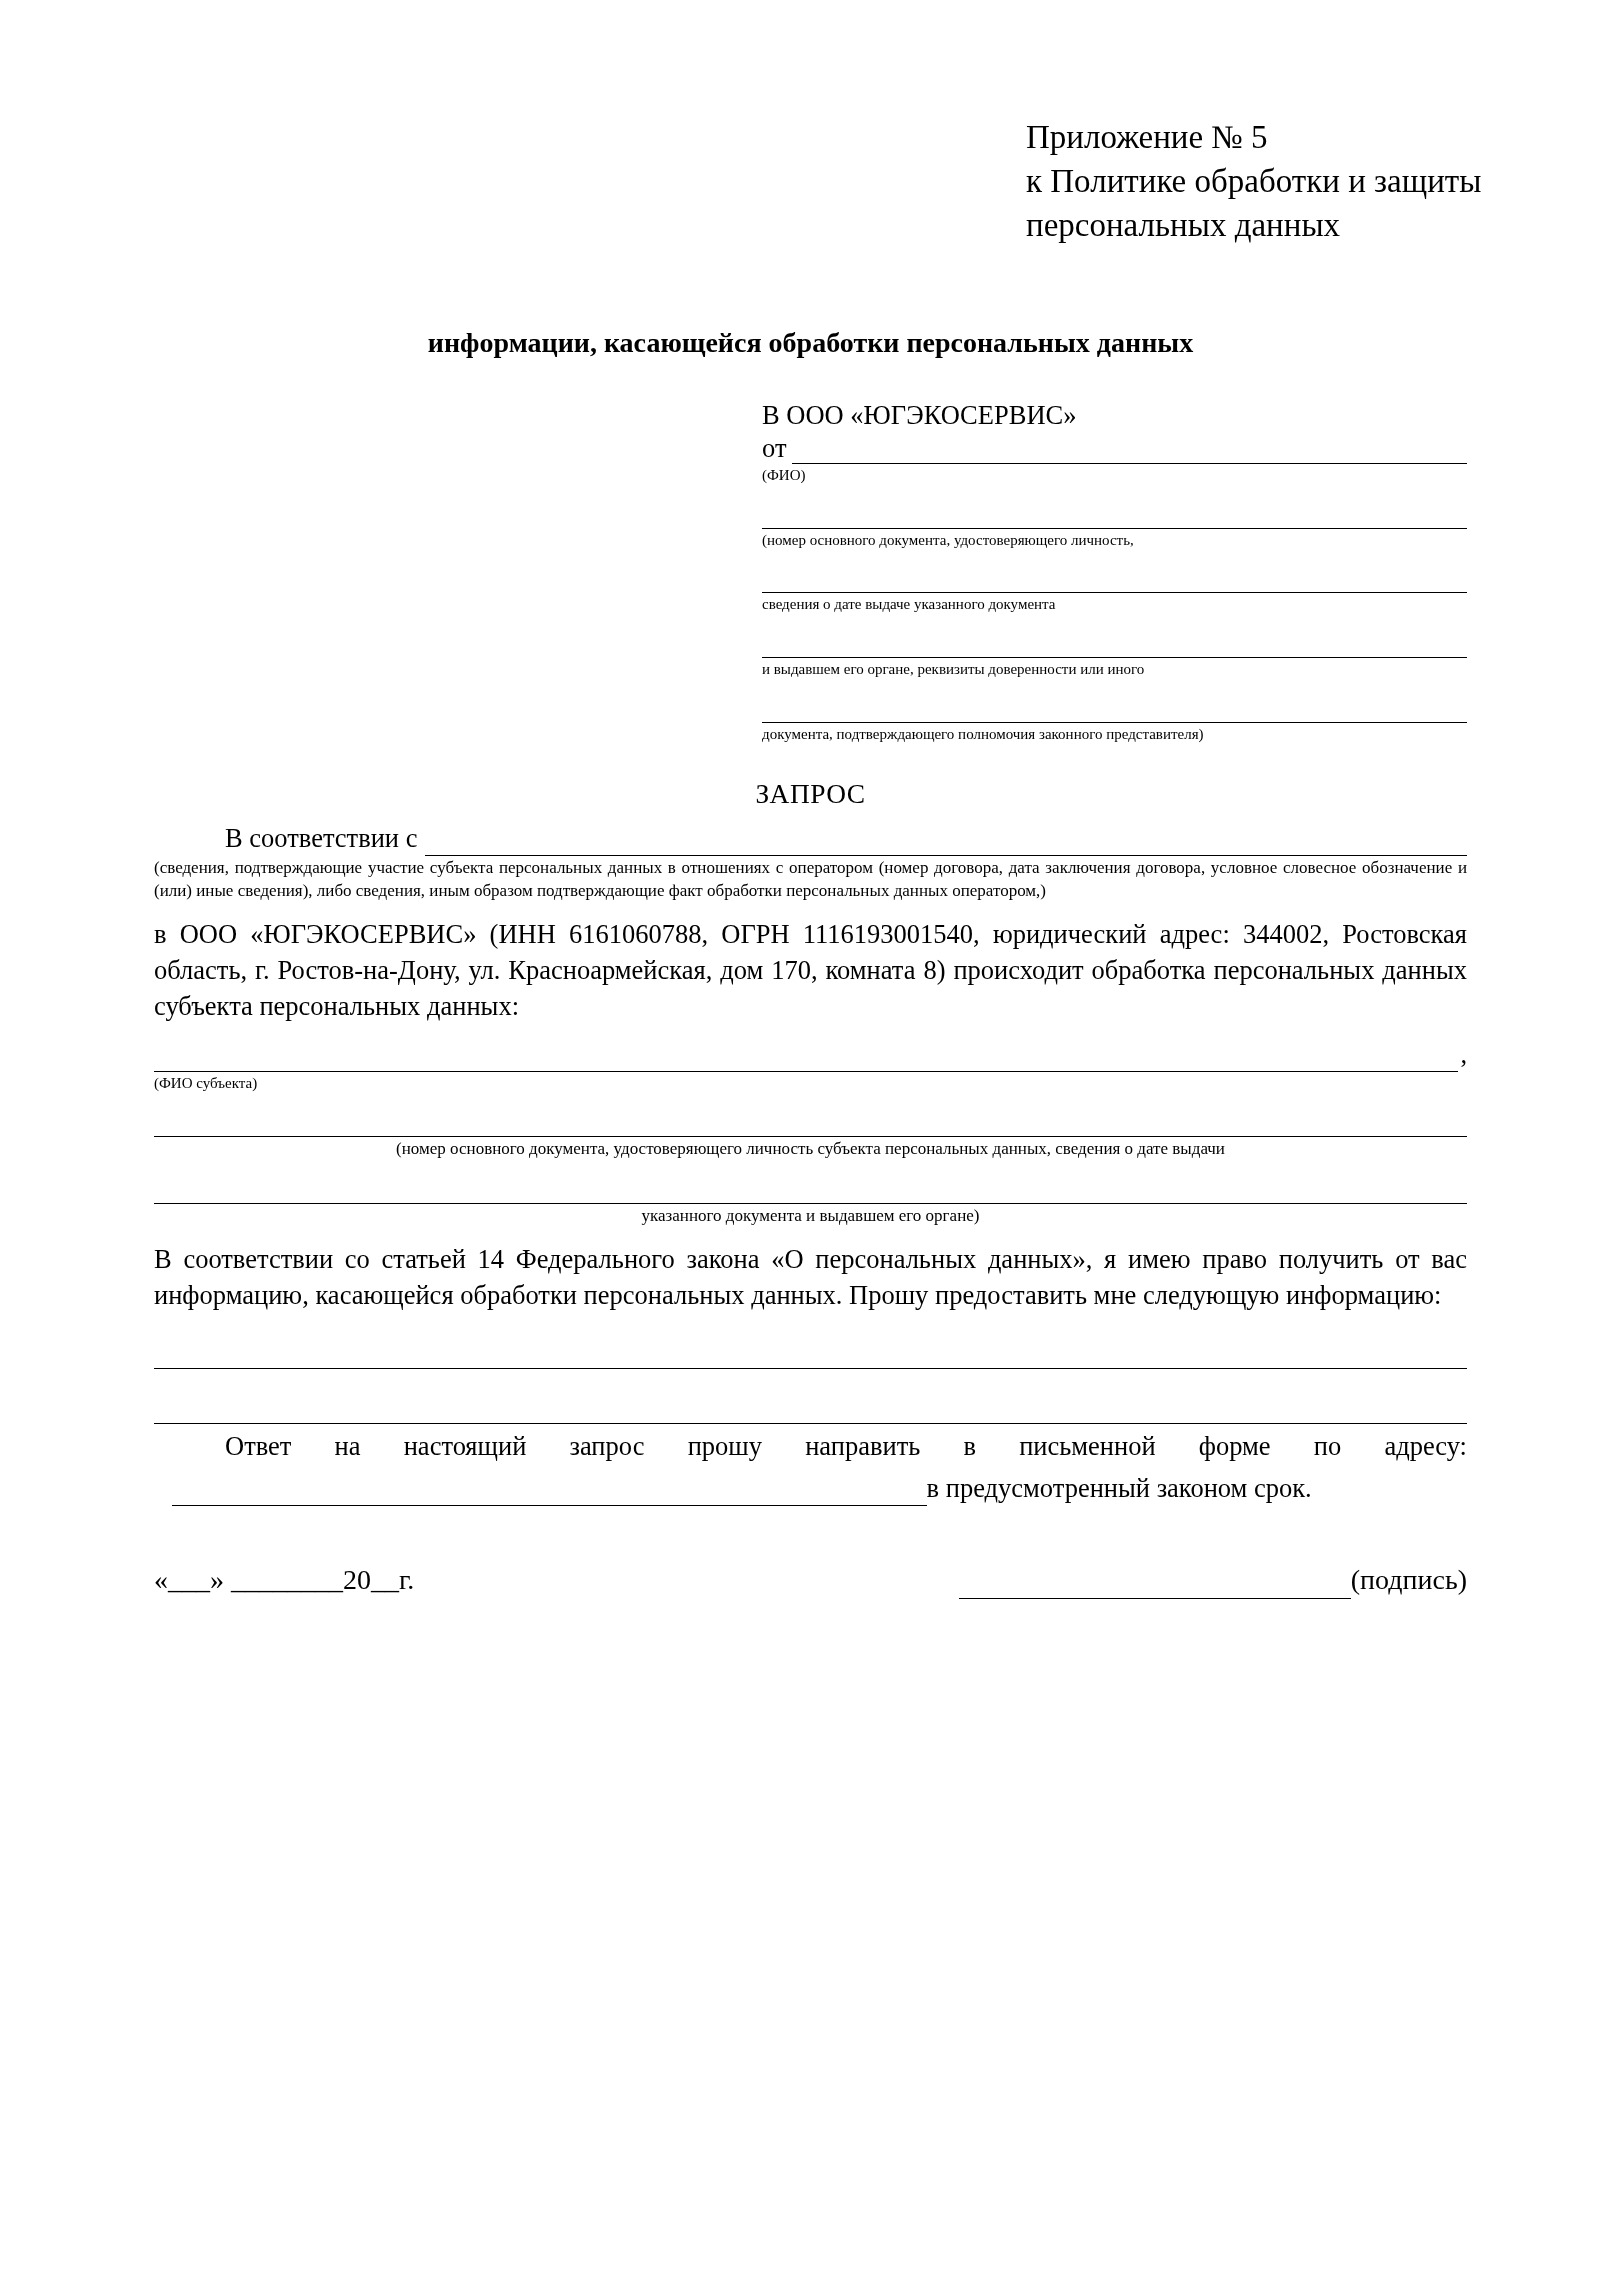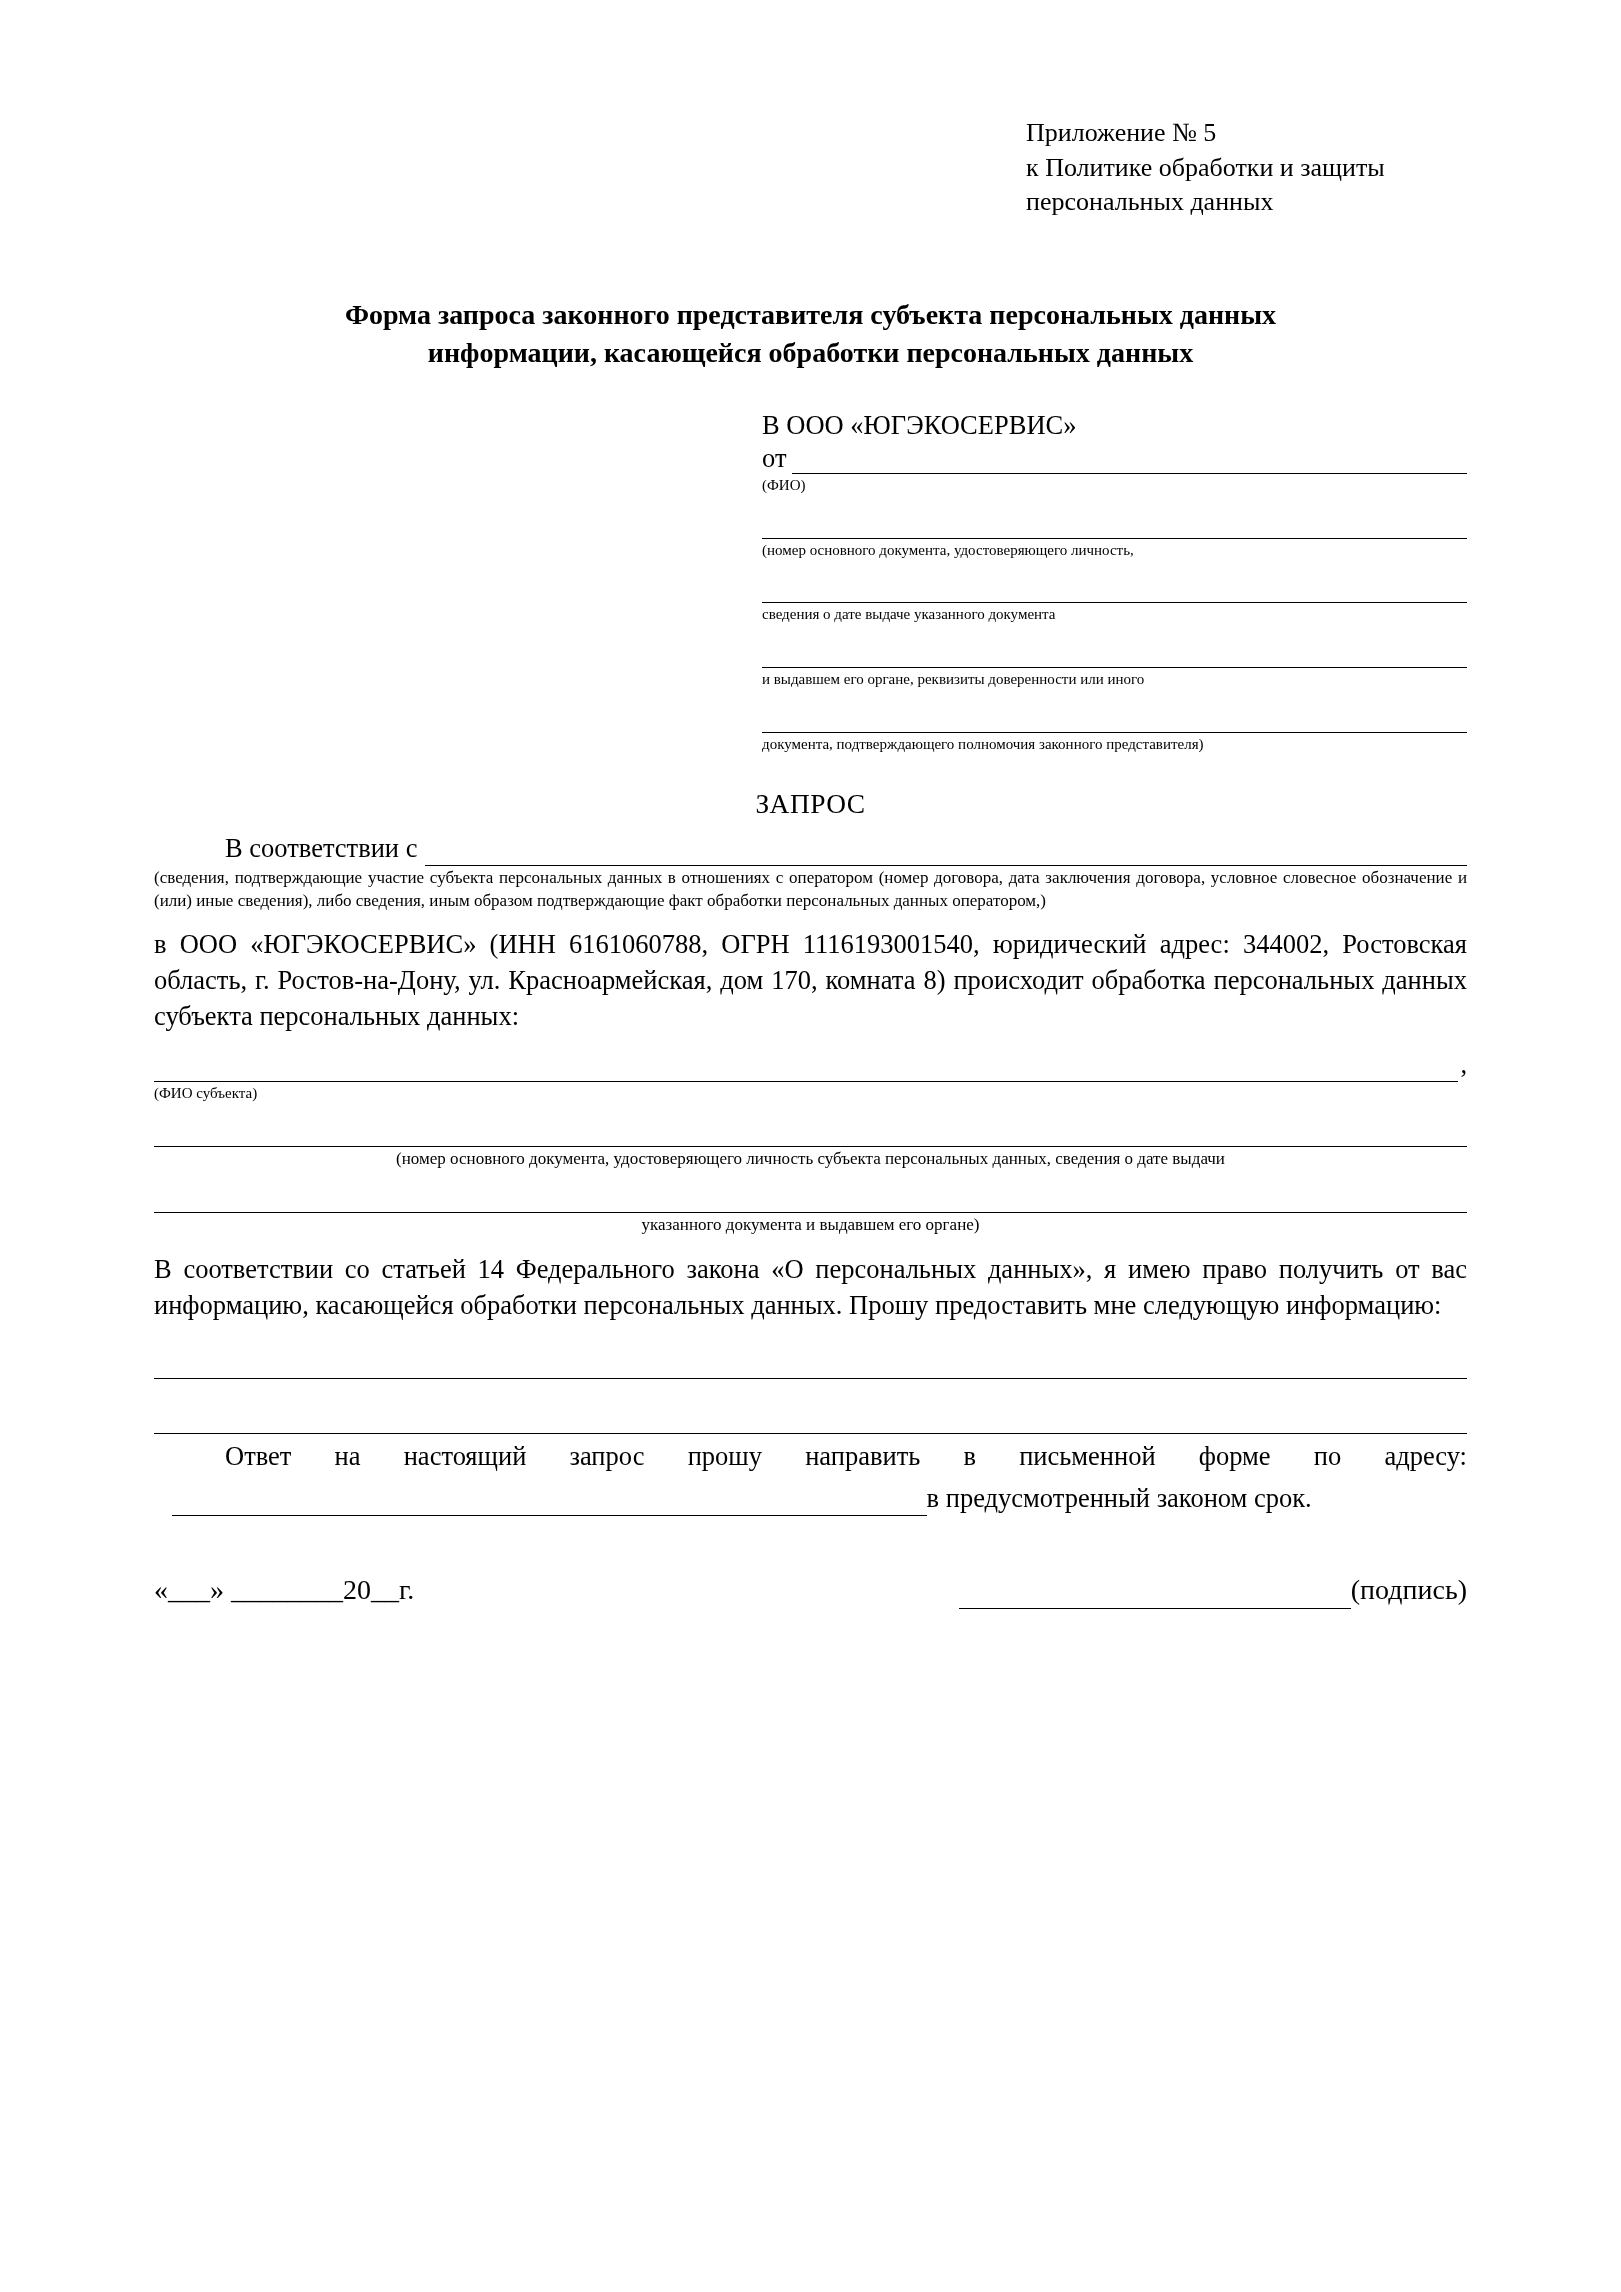--- a/index.html
+++ b/index.html
@@ -17,21 +17,21 @@
     height: 2293px;
     background: #ffffff;
     box-sizing: border-box;
     padding: 116px 154px 0 154px;
     overflow: hidden;
   }
 
   
   .header-block {
     margin-left: 872px;
-    font-size: 26px;
+    font-size: 33px;
     line-height: 1.33;
   }
   .header-block div {
     white-space: nowrap;
   }
 
   
   .doc-title {
     margin-top: 76px;
     text-align: center;
@@ -169,21 +169,20 @@
 
 <div class="page">
 
   <div class="header-block">
     <div>Приложение № 5</div>
     <div>к Политике обработки и защиты</div>
     <div>персональных данных</div>
   </div>
 
   <div class="doc-title">
-    <span>Форма запроса законного представителя субъекта персональных данных</span>
     <span class="line2">информации, касающейся обработки персональных данных</span>
   </div>
 
   <div class="addressee">
     <div class="to-org">В ООО «ЮГЭКОСЕРВИС»</div>
 
     <div class="ot-row">
       <span class="ot-label">от</span>
       <span class="rule"></span>
     </div>

